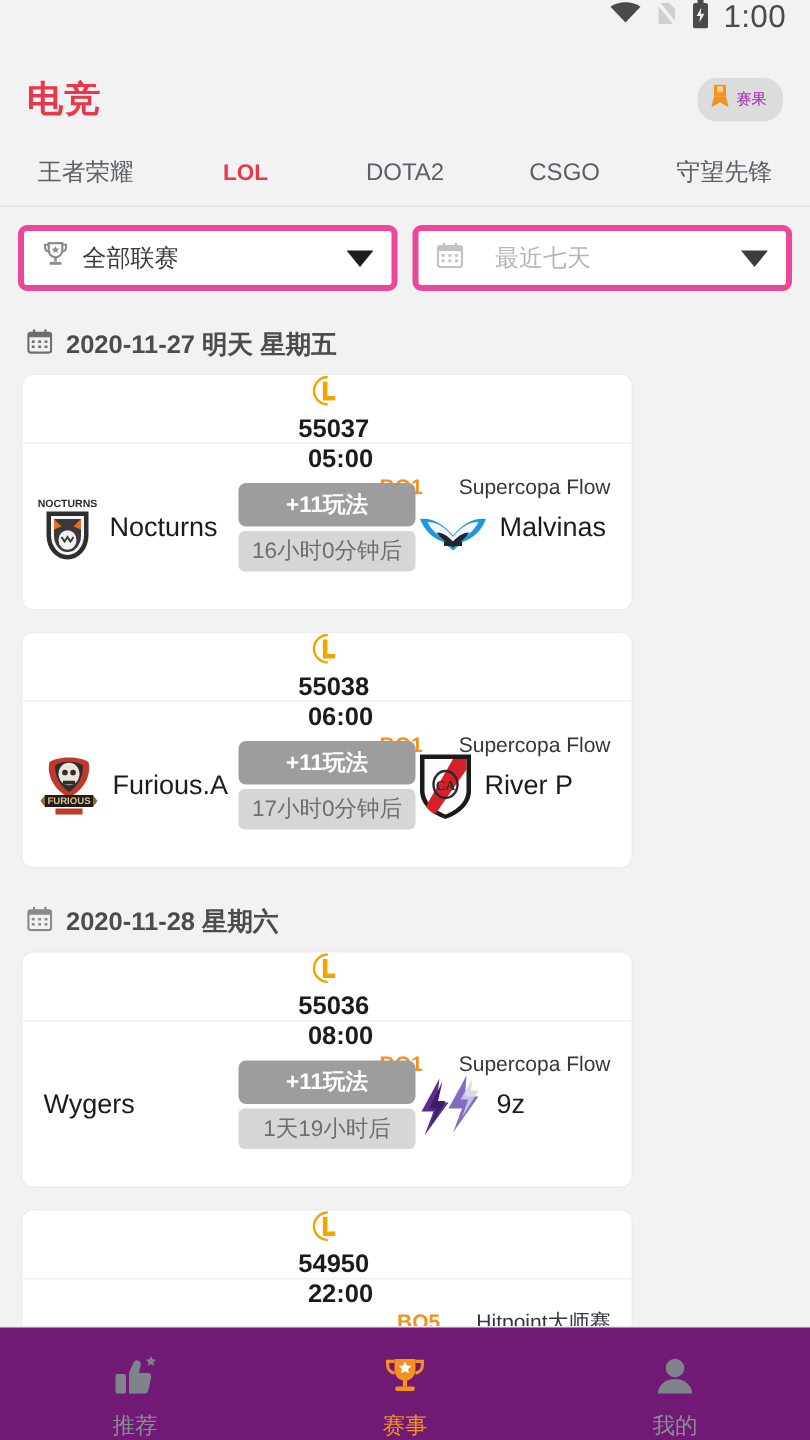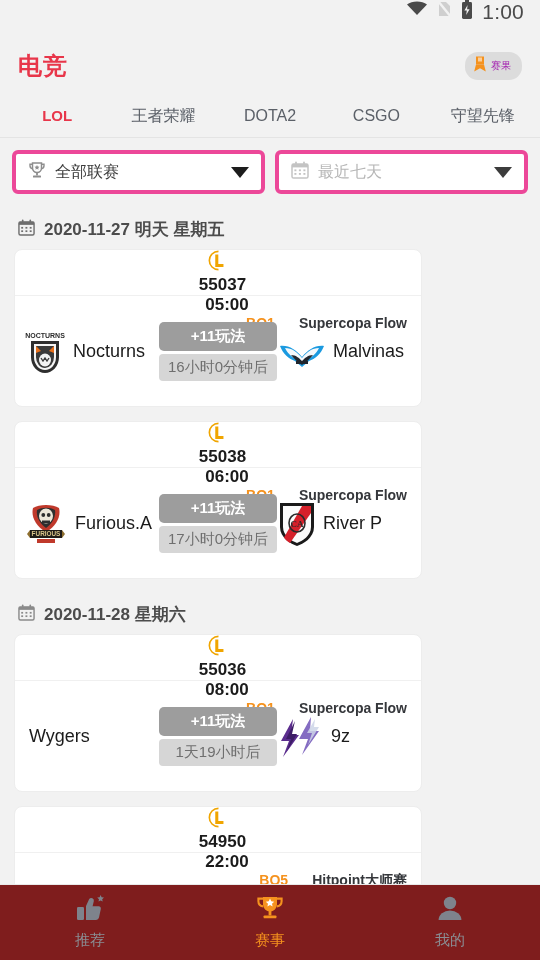--- a/index.html
+++ b/index.html
@@ -43,21 +43,21 @@
   .tab.active{ color:#e8364a; font-weight:700; font-size:15px; }
 
   
   .filters{ display:flex; gap:10px; padding:12px 12px 8px 12px; }
   .filter{
     flex:1; height:44px; background:#fff; border-radius:6px;
     display:flex; align-items:center; padding:0 12px; gap:9px;
     border:4px solid #ec4899;
   }
   .filter .ftext{ font-size:16px; color:#3a3a3a; flex:1; }
-  .filter.muted .ftext{ color:#b6b6b6; }
+  .filter.muted .ftext{ color:#b6b6b6;margin-left:12px; }
   .caret{
     width:0;height:0;border-left:9px solid transparent;border-right:9px solid transparent;
     border-top:11px solid #1d1d1d; flex:none;
   }
   .filter.muted .caret{ border-top-color:#3c3c3c; }
 
   
   .date-head{
     display:flex; align-items:center; gap:9px; padding:10px 16px 8px 18px;
   }
@@ -70,43 +70,43 @@
   }
   .card-top{
     height:46px; display:flex; align-items:center; padding:0 14px;
     border-bottom:1px solid #f0f0f0;
     flex-direction:column;
   }
   .mid{ font-size:17px; font-weight:700; color:#1b1b1b; margin-left:9px; }
   .mtime{ font-size:17px; font-weight:700; color:#1b1b1b; margin-left:18px; }
   .league-wrap{ margin-left:auto; display:flex; align-items:baseline; gap:24px; }
   .bo{ font-size:14px; font-weight:700; color:#f5921e; }
-  .league{ font-size:14px; font-weight:700; color:#35373b; }
+  .league{ font-size:14px; font-weight:400; color:#35373b; }
 
   .card-body{
     height:110px; display:flex; align-items:center; padding:0 8px;
   }
   .team{ width:168px; display:flex; flex-direction:row; align-items:center; gap:6px; }
   .logo-box{ height:50px; display:flex; align-items:flex-end; justify-content:center; }
   .team-name{ font-size:18px; color:#1b1b1b; }
   .center-col{ flex:1; display:flex; flex-direction:column; align-items:center; gap:3px; }
   .play-badge{
     background:#9d9d9d; color:#fff; font-size:15px; font-weight:700;
     border-radius:5px; padding:5px 0; width:118px; text-align:center;
   }
   .count-badge{
     background:#d6d6d6; color:#6f6f6f; font-size:15px;
     border-radius:4px; padding:4px 0; width:118px; text-align:center;
   }
 
   
   .bottomnav{
     position:absolute; left:0; bottom:0; width:540px; height:76px;
-    background:#7f1d1d; border-top:1px solid #e9e9e9;
-    display:flex; align-items:center;
+    background:#701a75; border-top:1px solid #e9e9e9;
+    display:flex; align-items:flex-end;
   }
   .navitem{ flex:1; display:flex; flex-direction:column; align-items:center; gap:5px; }
   .navlabel{ font-size:15px; color:#8a8d93; }
   .navitem.active .navlabel{ color:#f5921e; }
 
   .scroll-area{ position:absolute; top:208px; left:0; width:436px; bottom:76px; overflow:hidden; }
 </style>
 </head>
 <body>
 
@@ -140,22 +140,22 @@
         <rect x="3" y="0.5" width="8" height="8" fill="#f5921e"></rect>
         <path d="M3 8.5 L1.2 15.5 L7 12.2 L12.8 15.5 L11 8.5 Z" fill="#f5921e"></path>
         <path d="M5 1.5 h4 v4 h-4 z" fill="#ffffff" opacity="0.55"></path>
       </svg>
     </span>
     <span class="label">赛果</span>
   </div>
 </div>
 
 <div class="tabs">
+  <div class="tab">王者荣耀</div>
   <div class="tab active">LOL</div>
-  <div class="tab">王者荣耀</div>
   <div class="tab">DOTA2</div>
   <div class="tab">CSGO</div>
   <div class="tab">守望先锋</div>
 </div>
 
 <div class="filters">
   <div class="filter">
     <span>
       <svg width="18" height="19" viewBox="0 0 18 19">
         <path d="M4.5 2 h9 v5 a4.5 4.5 0 0 1 -9 0 z" fill="none" stroke="#8d8d8d" stroke-width="1.5"></path>

